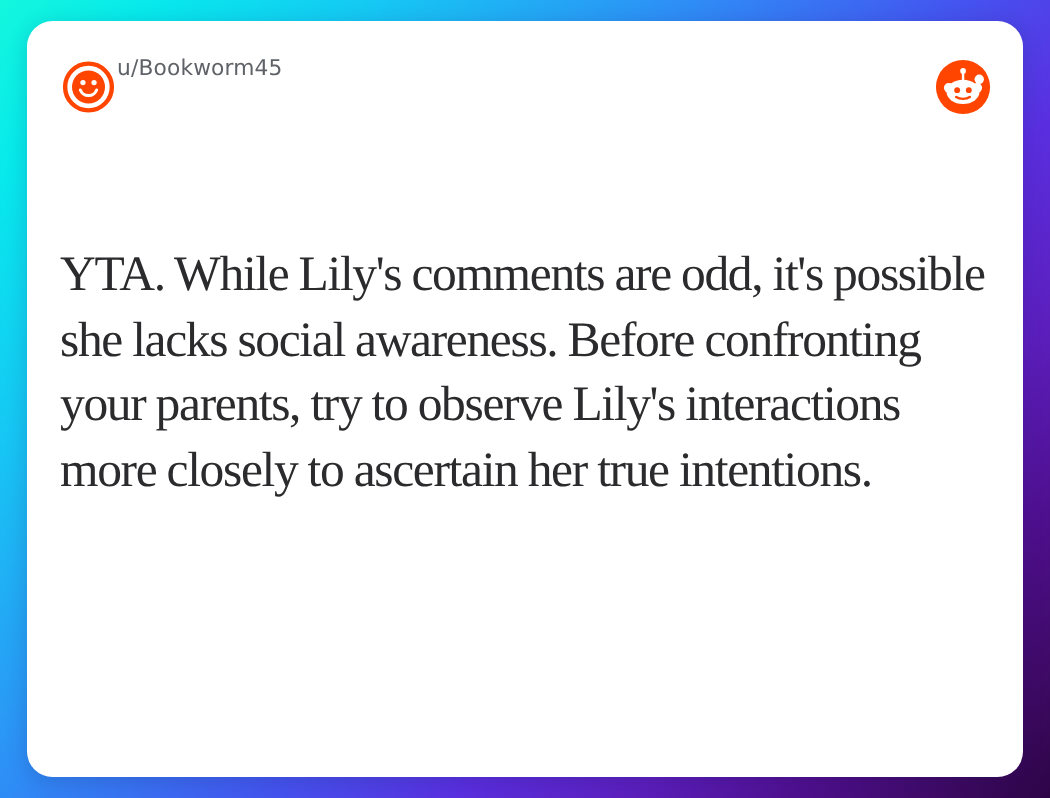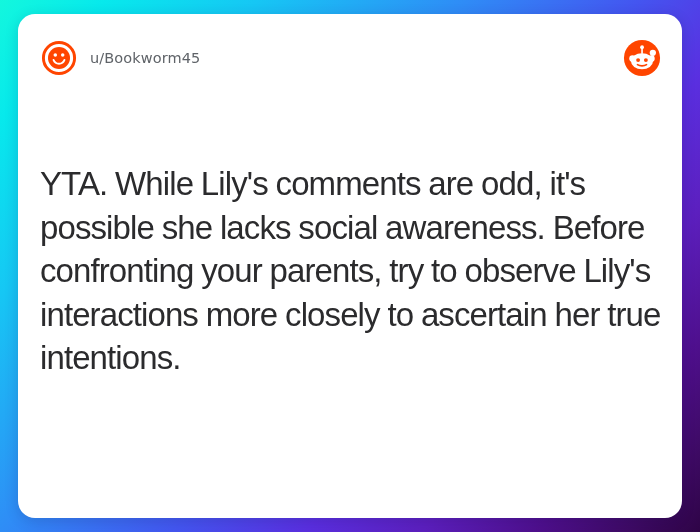--- a/index.html
+++ b/index.html
@@ -50,22 +50,20 @@
     top: 0;
     right: 0;
     height: 92px;
   }
 
   .author-block {
     position: absolute;
     left: 22px;
     top: 25px;
     display: flex;
-    align-items: center;
-    gap: 12px;
   }
 
   .avatar {
     width: 38px;
     height: 38px;
     flex: 0 0 38px;
     display: block;
   }
 
   .author-name {
@@ -88,21 +86,21 @@
 
   
   .card-body {
     position: absolute;
     left: 22px;
     right: 20px;
     top: 148px;
   }
 
   .post-text {
-    font-family: Liberation Sans, sans-serif;
+    font-family: Liberation Serif, serif;
     font-size: 33px;
     line-height: 43.5px;
     color: #2b2b2d;
     letter-spacing: -0.9px;
     word-spacing: -0.5px;
     margin: 0;
     white-space: pre-wrap;
     font-weight: 400;
   }
 </style>

